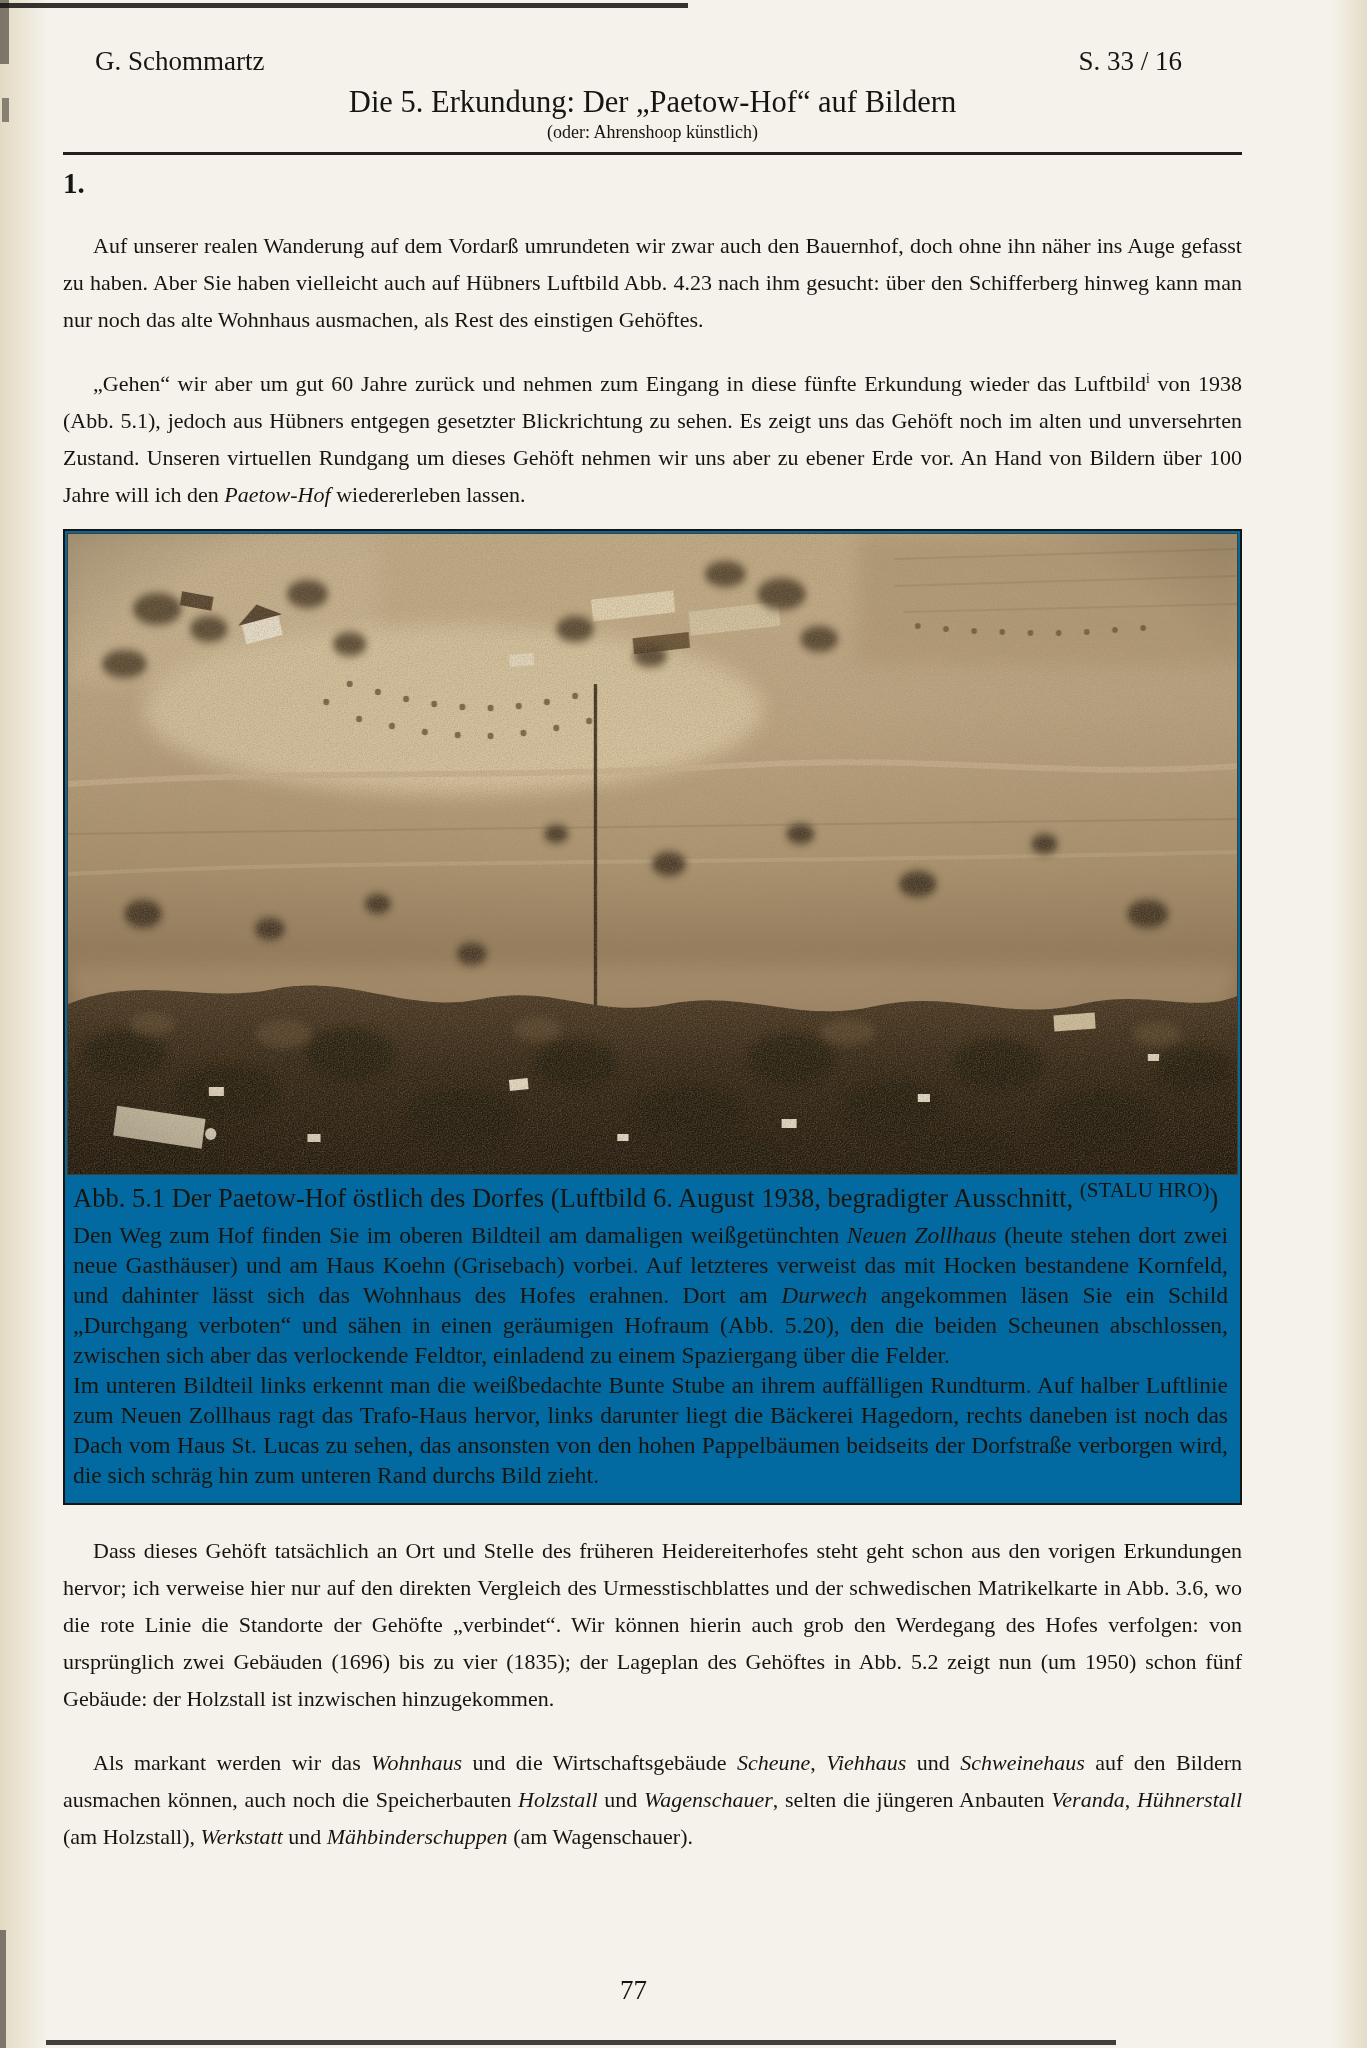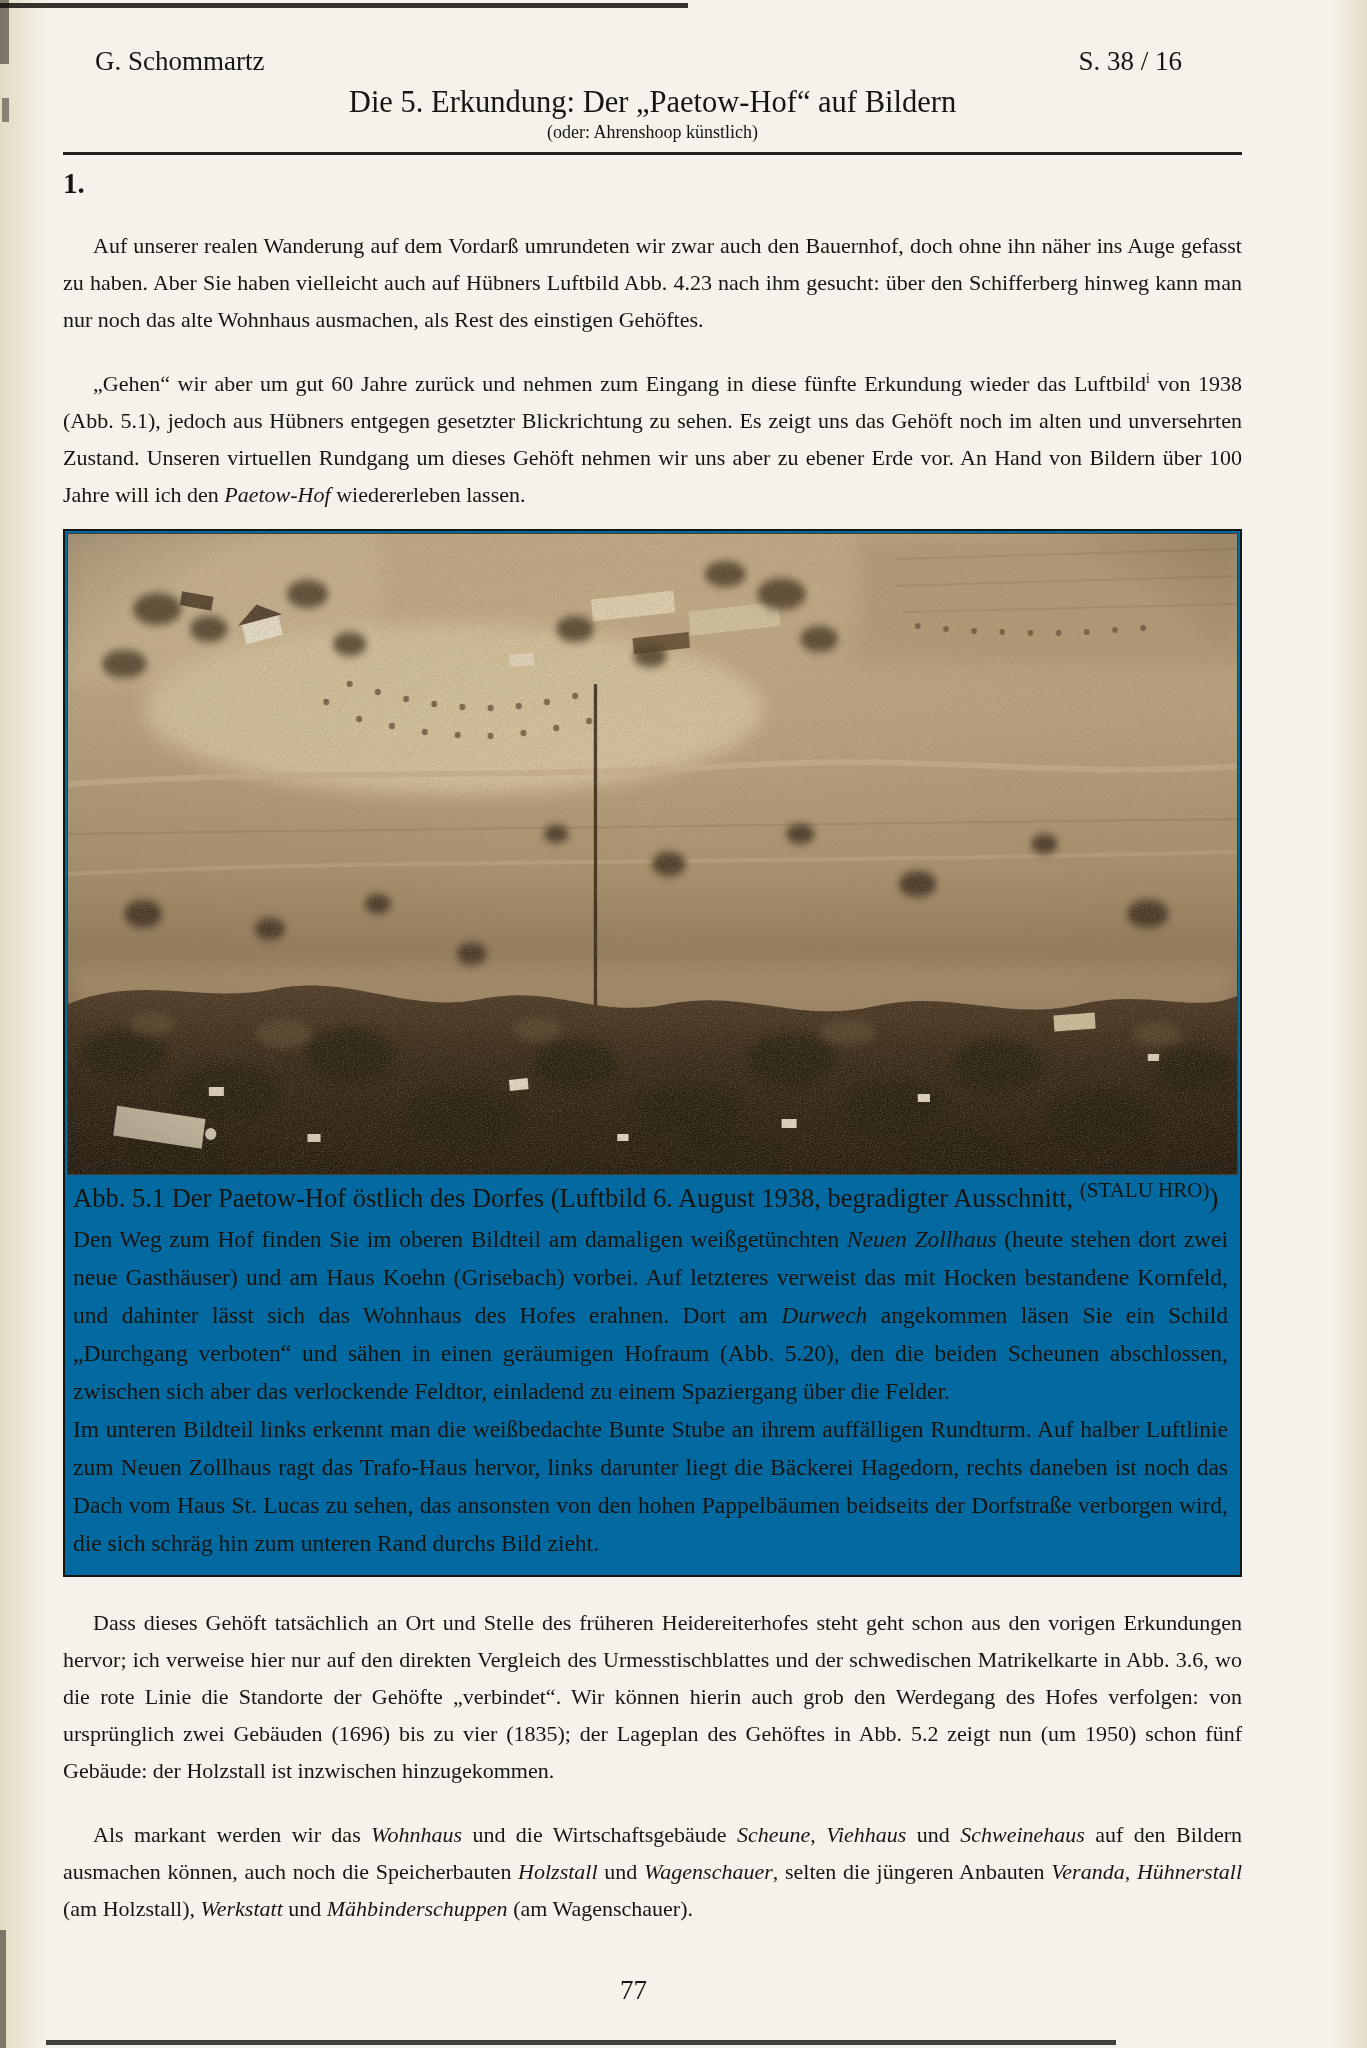--- a/index.html
+++ b/index.html
@@ -34,41 +34,41 @@
   p.body { font-size:22px; line-height:37px; text-align:justify; text-indent:30px; margin:27px 0 0 0; }
 
   sup { vertical-align:super; font-size:.62em; line-height:0; }
   em  { font-style:italic; }
 
   .figure-box { border:2px solid #17150f; margin-top:16px; background:#0369a1; }
   .photo-wrap { padding:3px 3px 0 3px; }
   svg.photo { display:block; width:100%; height:640px; outline:1px solid #4a3c2c; }
   .fig-caption { font-size:26.5px; padding:9px 10px 3px 8px; }
   .fig-caption sup { font-size:21px; }
-  .fig-desc { font-size:23.5px; line-height:38px; text-align:justify; padding:3px 12px 13px 8px; }
+  .fig-desc { font-size:23.5px; line-height:30px; text-align:justify; padding:3px 12px 13px 8px; }
   .fig-desc p { margin:0; }
 
   .page-number { position:absolute; bottom:42px; left:0; width:1267px; text-align:center; font-size:27px; }
 </style>
 </head>
 <body>
 
 <div class="tint-left"></div>
 <div class="tint-right"></div>
 <div class="artifact" style="top:3px; left:0; width:688px; height:5px; opacity:.85;"></div>
 <div class="artifact" style="top:0; left:0; width:9px; height:64px; opacity:.5;"></div>
 <div class="artifact" style="top:98px; left:2px; width:7px; height:24px; opacity:.45;"></div>
 <div class="artifact" style="bottom:3px; left:46px; width:1070px; height:5px; opacity:.8;"></div>
 <div class="artifact" style="bottom:0; left:0; width:6px; height:118px; opacity:.5;"></div>
 
 <div class="content">
 
   <div class="header">
     <span>G. Schommartz</span>
-    <span>S. 38 / 16</span>
+    <span>S. 33 / 16</span>
   </div>
 
   <div class="doc-title">Die 5. Erkundung: Der „Paetow-Hof“ auf Bildern</div>
   <div class="doc-subtitle">(oder: Ahrenshoop künstlich)</div>
 
   <hr class="rule">
 
   <div class="section-heading">
     <span class="section-number">1.</span>
   </div>

